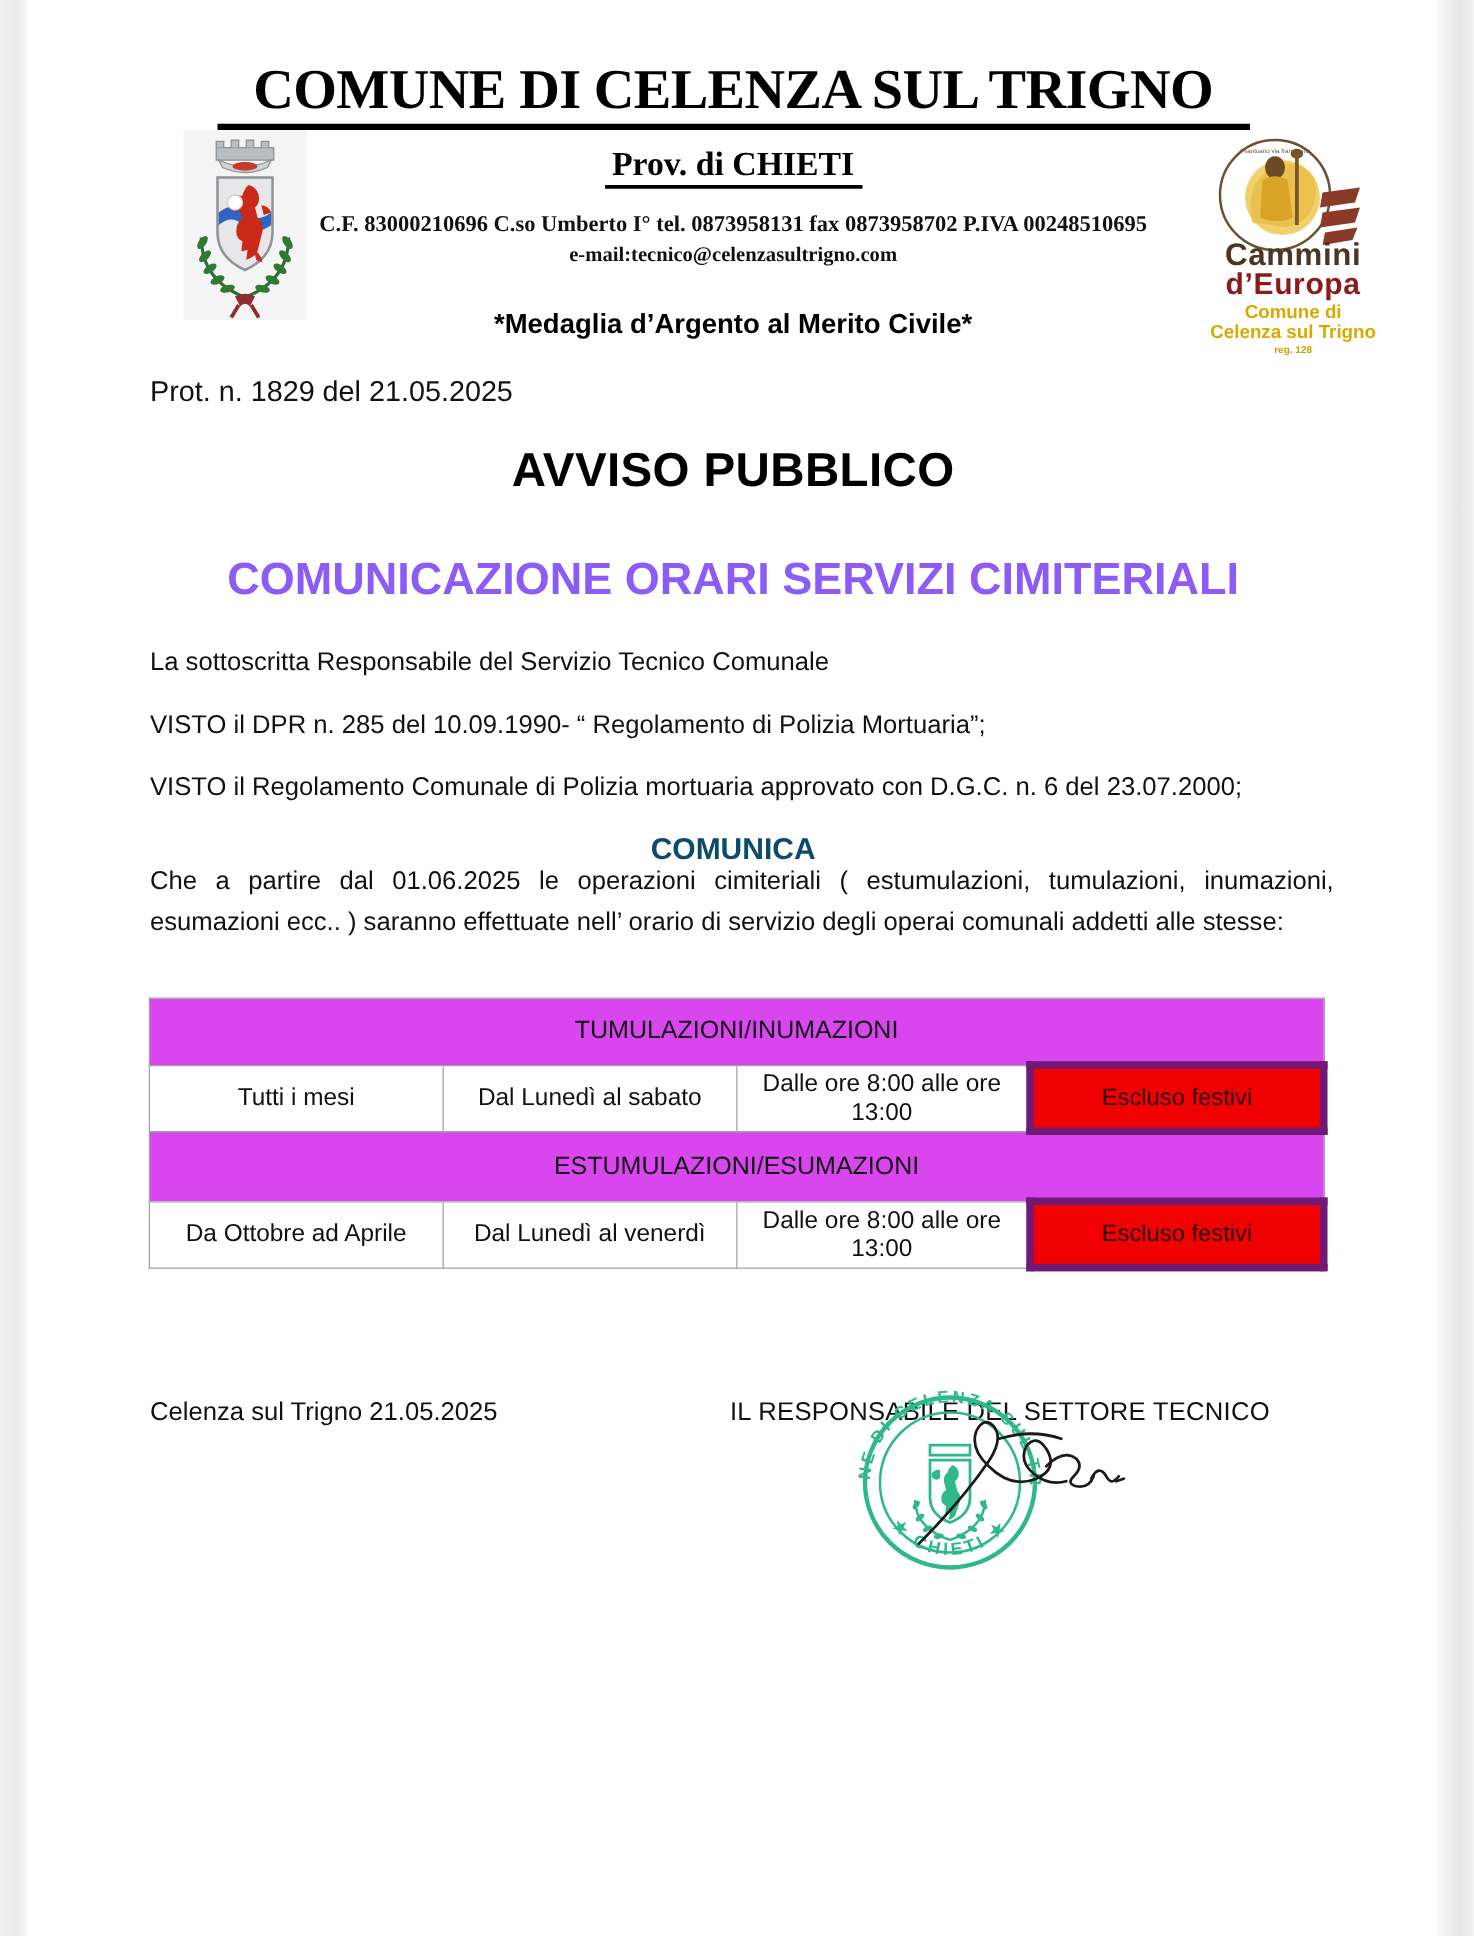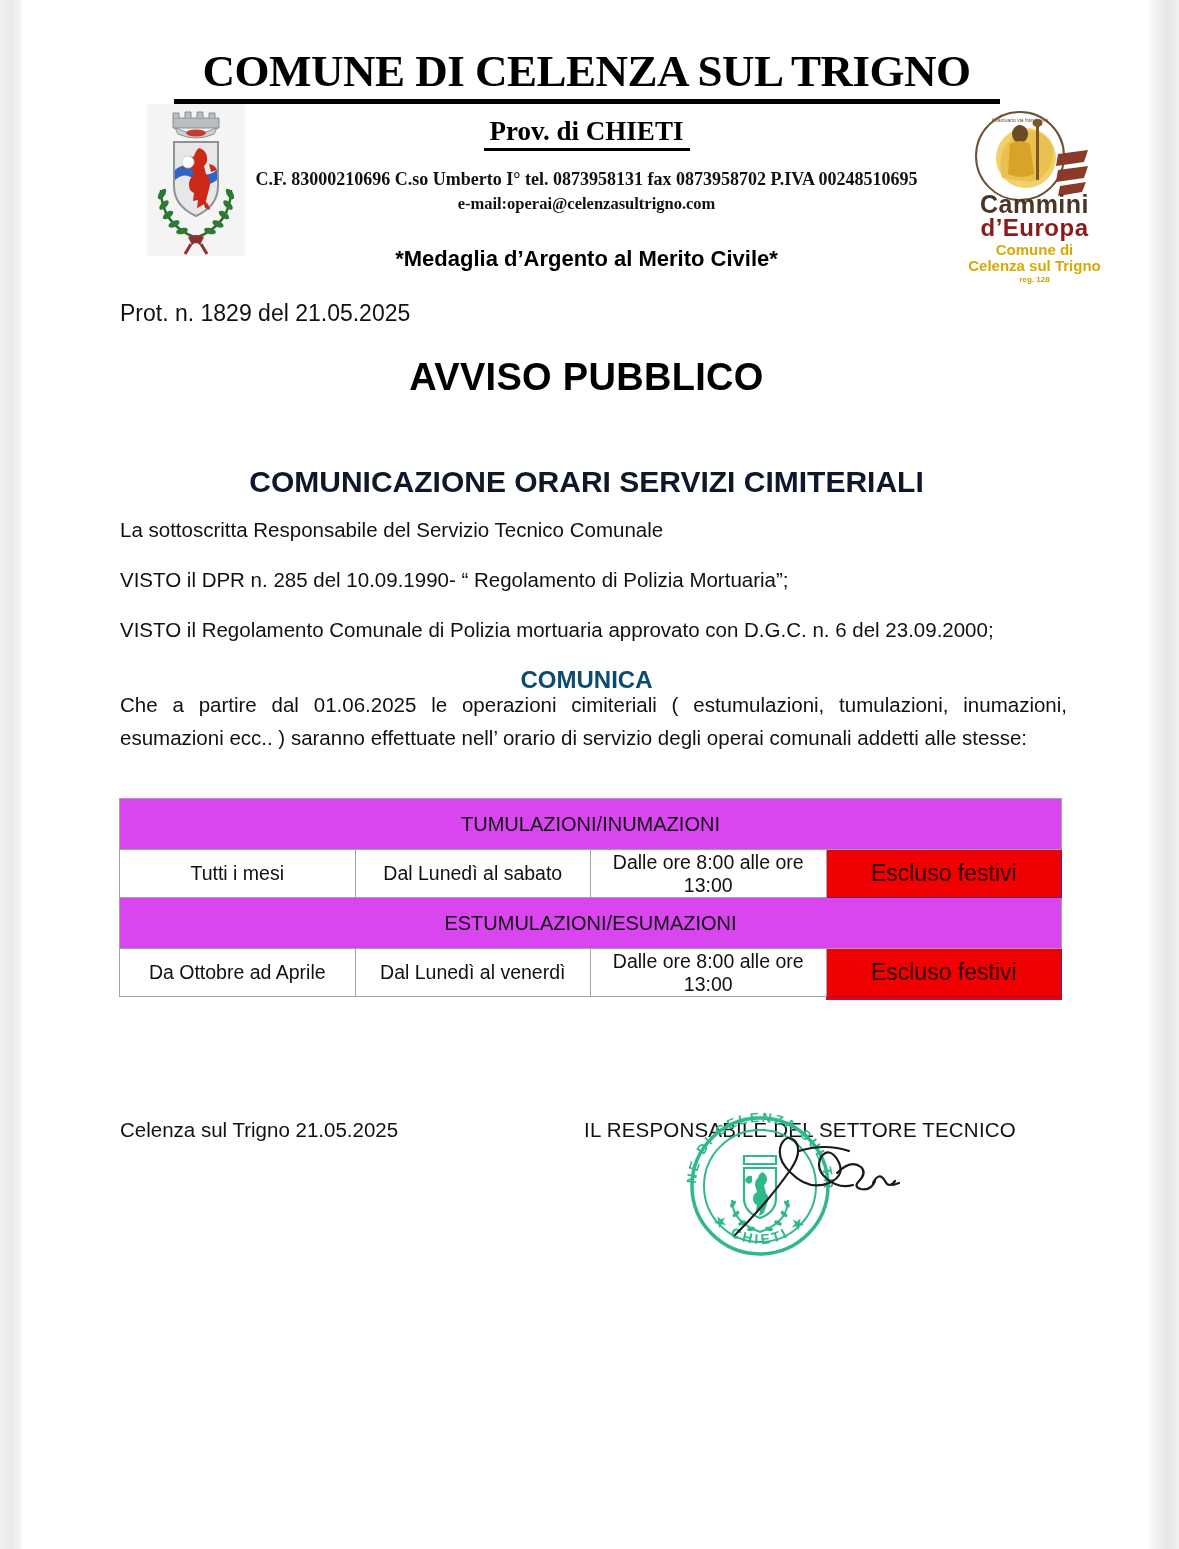--- a/index.html
+++ b/index.html
@@ -116,23 +116,23 @@
   }
   .h-avviso {
     position: absolute;
     left: 0; top: 356px; width: 100%;
     text-align: center;
     font-size: 38px; font-weight: bold; color: #000;
     letter-spacing: .3px;
   }
   .h-comunicazione {
     position: absolute;
-    left: 0; top: 465px; width: 100%;
-    text-align: center;
-    font-size: 30px; font-weight: bold; color: #0f172a;
+    left: 0; top: 442px; width: 100%;
+    text-align: center;
+    font-size: 36px; font-weight: bold; color: #8b5cf6;
   }
   .p-line {
     position: absolute;
     left: 96px;
     font-size: 20.5px;
     color: #111;
     line-height: 1.35;
   }
   .p1 { top: 516px; }
   .p2 { top: 566px; }
@@ -177,22 +177,22 @@
   .col-ora    { width: 322px; }
   .col-note   { width: 198px; }
 
   tr.head-row td { background: #bdd1e5; height: 50px; font-size: 20px; }
   tr.head-row td.blank { background: #bdd1e5; }
   tr.section-row td { background: #d946ef; height: 50px; font-size: 20px; margin-top: 12px; }
   tr.data-row td { background: #ffffff; height: 47px; }
   tr.data-row td.note-red {
     background: #f00000;
     color: #2a0000;
-    font-size: 23px;
-    border: 1px solid #701a75;
+    font-size: 19px;
+    border: 6px solid #701a75;
     box-shadow: 0 3px 0 0 #f00000, 0 -1px 0 0 #f00000;
   }
 
   
   .foot-left {
     position: absolute;
     left: 96px; top: 1118px;
     font-size: 20.5px; color: #111;
   }
   .foot-right {
@@ -223,21 +223,21 @@
 
 <div class="sheet">
 
   <div>
     <div class="doc-title">COMUNE DI CELENZA SUL TRIGNO</div>
     <div class="title-rule"></div>
     <div class="doc-subtitle">Prov. di CHIETI</div>
     <div class="subtitle-rule"></div>
     <div class="contact-block">
       <div>C.F. 83000210696  C.so Umberto I°  tel. 0873958131 fax 0873958702   P.IVA 00248510695</div>
-      <div class="contact-line2">e-mail:operai@celenzasultrigno.com</div>
+      <div class="contact-line2">e-mail:tecnico@celenzasultrigno.com</div>
     </div>
     <div class="medal-line">*Medaglia d’Argento al Merito Civile*</div>
   </div>
 
   <div class="crest-left">
     <svg viewBox="0 0 98 152" width="98" height="152">
       <rect x="0" y="0" width="98" height="152" fill="#f4f4f4"></rect>
 
       <g>
         <path d="M26 14 h46 v10 h-46 z" fill="#b9bcc0" stroke="#8b8e92" stroke-width="1"></path>
@@ -305,21 +305,21 @@
     <div class="logo-txt ct4">Celenza sul Trigno</div>
     <div class="logo-txt ct5">reg. 128</div>
   </div>
 
   <div class="prot">Prot. n. 1829 del 21.05.2025</div>
   <div class="h-avviso">AVVISO PUBBLICO</div>
   <div class="h-comunicazione">COMUNICAZIONE ORARI SERVIZI CIMITERIALI</div>
 
   <div class="p-line p1">La sottoscritta Responsabile del Servizio Tecnico Comunale</div>
   <div class="p-line p2">VISTO il DPR n. 285 del 10.09.1990- “ Regolamento di Polizia Mortuaria”;</div>
-  <div class="p-line p3">VISTO il Regolamento Comunale di Polizia mortuaria approvato con D.G.C. n. 6 del 23.09.2000;</div>
+  <div class="p-line p3">VISTO il Regolamento Comunale di Polizia mortuaria approvato con D.G.C. n. 6 del 23.07.2000;</div>
 
   <div class="h-comunica">COMUNICA</div>
   <div class="p-intro">Che a partire dal 01.06.2025 le operazioni cimiteriali ( estumulazioni, tumulazioni, inumazioni, esumazioni ecc.. ) saranno effettuate nell’ orario di servizio degli operai comunali addetti alle stesse:</div>
 
   <div class="tbl-wrap">
     <table class="orari">
       <tbody>
 
         <tr class="section-row">
           <td colspan="4">TUMULAZIONI/INUMAZIONI</td>

